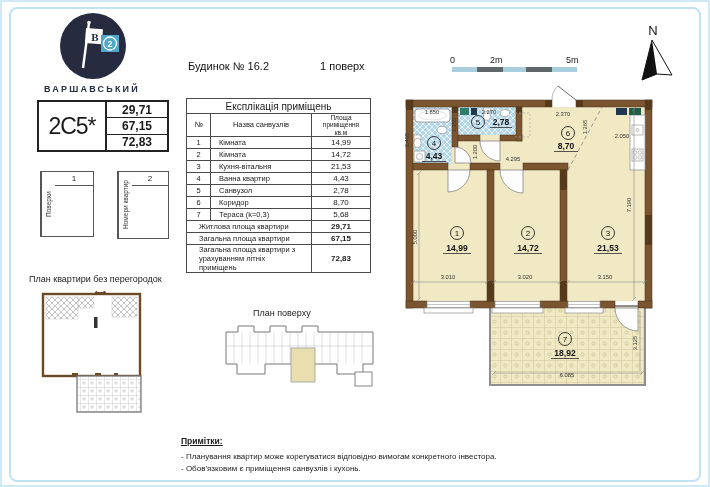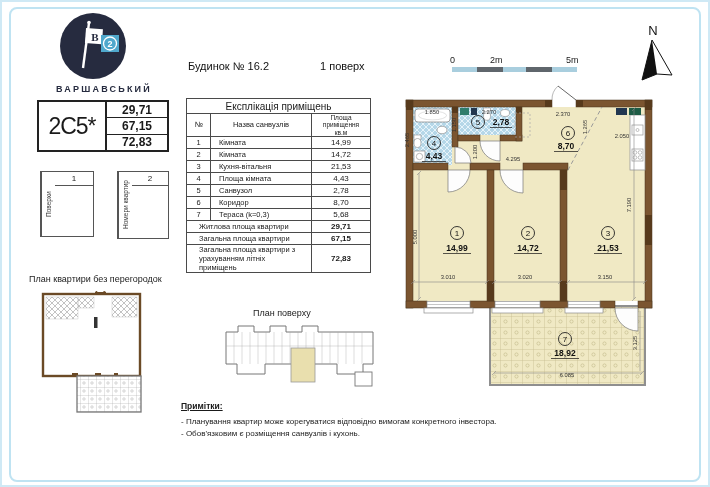--- a/index.html
+++ b/index.html
@@ -78,21 +78,21 @@
 <svg class="abs" style="left:52px;top:10px" width="82" height="76" viewBox="0 0 82 76">
   <circle cx="41" cy="36" r="33" fill="#262b3f"></circle>
   <path d="M37,13 L31,58" stroke="#fff" stroke-width="2.4"></path>
   <circle cx="37" cy="12.5" r="1.8" fill="#fff"></circle>
   <rect x="34" y="18" width="17" height="15" fill="#fff" transform="rotate(4 34 18)"></rect>
   <text x="43" y="30.5" font-size="11" fill="#262b3f" font-family="Liberation Serif, serif" font-weight="bold" text-anchor="middle">B</text>
   <rect x="49" y="25" width="18" height="17" fill="#4fa8cc"></rect>
   <circle cx="58" cy="33.5" r="6.5" fill="none" stroke="#fff" stroke-width="1.3"></circle>
   <text x="58" y="36.8" font-size="9" fill="#fff" font-weight="bold" text-anchor="middle">2</text>
 </svg>
-<div class="abs brand" style="left:46px;top:84px;width:116px">ВАРШАВСЬКИЙ</div>
+<div class="abs brand" style="left:34px;top:84px;width:116px">ВАРШАВСЬКИЙ</div>
 
 <div class="abs apt-card">
   <div class="apt-code">2C5*</div>
   <div class="apt-vals">
     <div class="apt-val">29,71</div>
     <div class="apt-val">67,15</div>
     <div class="apt-val">72,83</div>
   </div>
 </div>
 
@@ -139,21 +139,21 @@
         <td>Кімната</td>
         <td class="ar">14,72</td>
       </tr>
   <tr class="t-row">
         <td class="c">3</td>
         <td>Кухня-вітальня</td>
         <td class="ar">21,53</td>
       </tr>
   <tr class="t-row">
         <td class="c">4</td>
-        <td>Площа кімната</td>
+        <td>Ванна квартир</td>
         <td class="ar">4,43</td>
       </tr>
   <tr class="t-row">
         <td class="c">5</td>
         <td>Санвузол</td>
         <td class="ar">2,78</td>
       </tr>
   <tr class="t-row">
         <td class="c">6</td>
         <td>Коридор</td>
@@ -372,18 +372,18 @@
 <svg class="abs" style="left:225px;top:324px" width="150" height="66" viewBox="0 0 150 66">
   <path d="M1,8 H13 V2 H29 V8 H45 V2 H61 V8 H77 V2 H93 V8 H148 V40 H138 V50 H112 V40 H90 V40 H66 V40 H40 V50 H12 V40 H1 Z" fill="#fff" stroke="#777" stroke-width="1"></path>
   <g stroke="#aaa" stroke-width="0.4">
     <path d="M9,8 V40 M17,8 V40 M25,8 V40 M33,8 V40 M41,8 V40 M49,8 V40 M57,8 V40 M65,8 V40 M73,8 V40 M81,8 V40 M89,8 V40 M97,8 V40 M105,8 V40 M113,8 V40 M121,8 V40 M129,8 V40 M137,8 V40"></path>
     <path d="M1,22 H148"></path>
   </g>
   <rect x="66" y="24" width="24" height="34" fill="#e9dfae" stroke="#999" stroke-width="0.8"></rect>
   <rect x="130" y="48" width="17" height="14" fill="#fff" stroke="#777" stroke-width="0.9"></rect>
 </svg>
 
-<div class="abs" style="left:181px;top:401px;width:420px">
+<div class="abs" style="left:181px;top:436px;width:420px">
   <div class="notes-title">Примітки:</div>
   <div style="height:5px"></div>
   <div class="note-item">- Планування квартир може корегуватися відповідно вимогам конкретного інвестора.</div>
-  <div class="note-item">- Обов'язковим є розміщення санвузлів і кухонь.</div>
+  <div class="note-item">- Обов'язковим є приміщення санвузлів і кухонь.</div>
 </div>
 
 </body></html>

